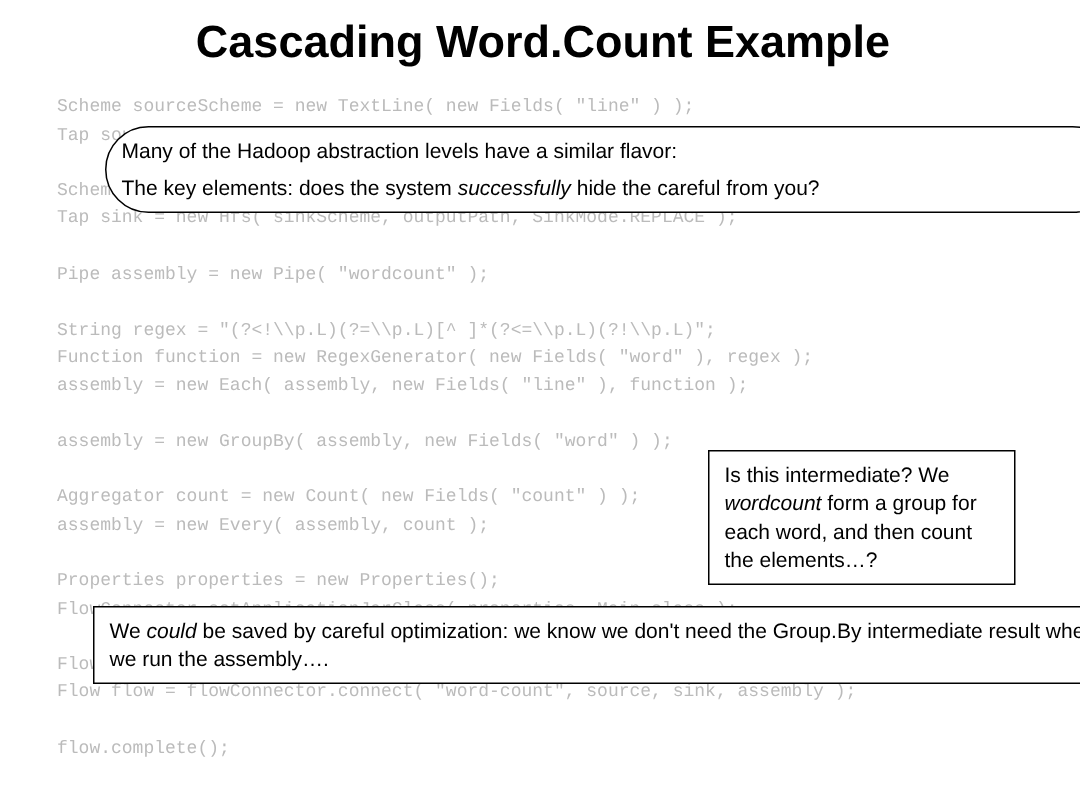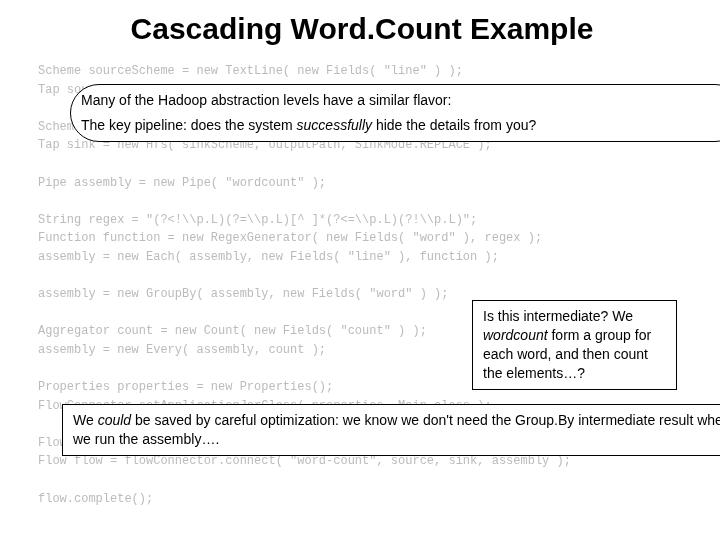--- a/index.html
+++ b/index.html
@@ -88,21 +88,21 @@
 FlowConnector.setApplicationJarClass( properties, Main.class );
 
 FlowConnector flowConnector = new FlowConnector( properties );
 Flow flow = flowConnector.connect( "word-count", source, sink, assembly );
 
 flow.complete();</div>
 
 <div class="callout callout-1">
   <div class="intro">Many of the Hadoop abstraction levels have a similar flavor:</div>
   <div class="key">
-    <span>The key pipeline: does the system </span><em>successfully</em><span> hide the details from you?</span>
+    <span>The key elements: does the system </span><em>successfully</em><span> hide the careful from you?</span>
   </div>
 </div>
 
 <div class="callout callout-2">
   <span>Is this intermediate? We </span><em>wordcount</em><span> form a group for each word, and then count the elements…?</span>
 </div>
 
 <div class="callout callout-3">
   <span>We </span><em>could</em><span> be saved by careful optimization: we know we don't need the Group.By intermediate result when we run the assembly….</span>
 </div>

